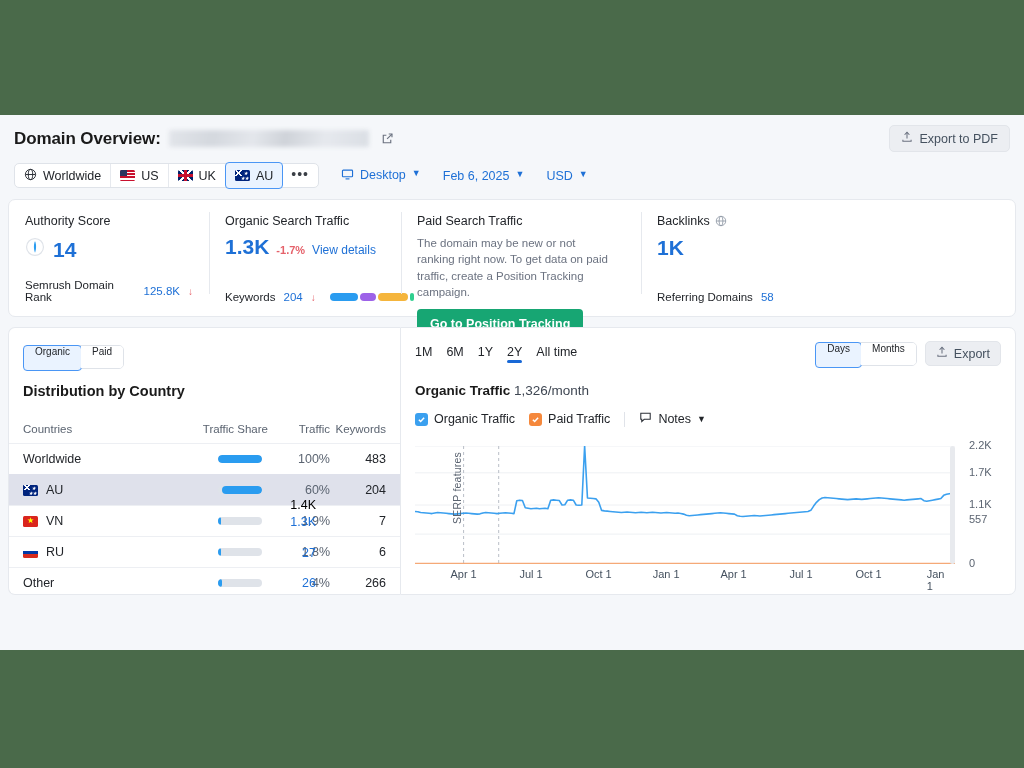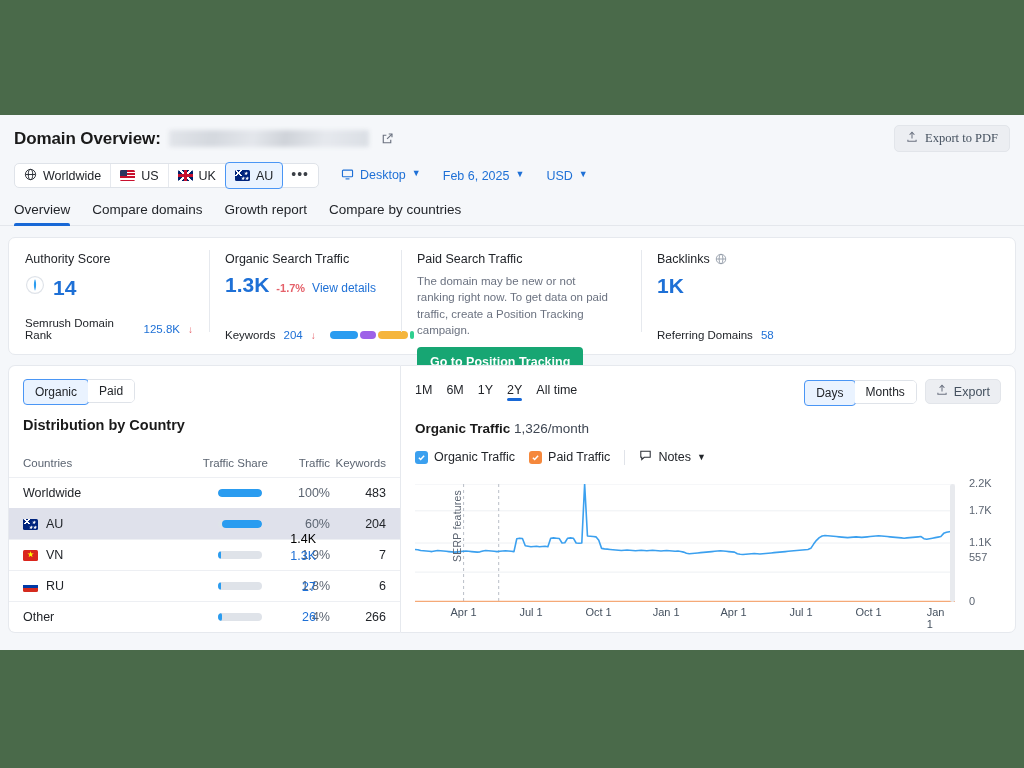--- a/index.html
+++ b/index.html
@@ -29,21 +29,21 @@
     width: 200px; height: 17px; border-radius: 2px;
     background: linear-gradient(100deg,#e2e5ea 0%,#d4d8de 22%,#e4e7ec 42%,#cfd3d9 58%,#e6e9ee 78%,#dadee4 100%);
     filter: blur(2.2px);
   }
   .ext-link { margin-left: 12px; color: #6b7280; display: flex; }
   .export-pdf {
     margin-left: auto;
     display: flex; align-items: center; gap: 7px;
     background: #eceef2; border: 1px solid #e2e5ea; border-radius: 5px;
     height: 27px; padding: 0 11px;
-    font-size: 12.5px; color: #45515f; cursor: pointer; font-family: Liberation Serif, serif;
+    font-size: 12.5px; color: #45515f; cursor: pointer;
   }
 
   
   .hdr-row2 { display: flex; align-items: center; margin-top: 11px; }
   .geo-group {
     display: flex; align-items: center;
     background: #fff; border: 1px solid #dfe3e9; border-radius: 5px;
     height: 25px; overflow: visible;
   }
   .geo-item {
@@ -151,22 +151,22 @@
   }
   .panel-r {
     flex:1; background:#fff; border:1px solid #e6e9ee;
     border-radius:0 7px 7px 0; padding: 13px 14px 0 14px; position:relative;
   }
   .seg-group {
     display:inline-flex; border:1px solid #dfe3e9; border-radius:5px;
     overflow:visible; margin-left:14px; height:24px;
   }
   .seg {
-    font-size:12px; color:#22252a; padding: 0 11px; cursor:pointer;
-    display:flex; align-items:center; border-right:1px solid #e6e9ee; background:#fff;
+    font-size:10px; color:#22252a; padding: 0 11px; cursor:pointer;
+    display:flex; border-right:1px solid #e6e9ee; background:#fff;
   }
   .seg:last-child { border-right:none; border-radius:0 4px 4px 0; }
   .seg.active {
     background:#eaf3ff; border:1px solid #4a96f5; border-radius:4px;
     height:26px; margin:-1px;
   }
   .dist-title { font-size:14.5px; font-weight:bold; color:#1a1a1a; margin: 14px 0 0 14px; }
   table.dist { width:100%; border-collapse:collapse; margin-top:24px; }
   table.dist th {
     font-size:11.5px; font-weight:normal; color:#5b6471; text-align:right;
@@ -308,34 +308,20 @@
           <span class="caret">▼</span>
         </div>
         <div class="sel">
           <span>USD</span>
           <span class="caret">▼</span>
         </div>
       </div>
     </div>
   </div>
 
-  <div class="tabs">
-    <div class="tab active">
-      <span>Overview</span>
-    </div>
-    <div class="tab">
-      <span>Compare domains</span>
-    </div>
-    <div class="tab">
-      <span>Growth report</span>
-    </div>
-    <div class="tab">
-      <span>Compare by countries</span>
-    </div>
-  </div>
 
   <div class="cards">
 
     <div class="card c1">
       <div class="card-title">Authority Score</div>
       <div class="as-row">
         <span>
           <svg width="20" height="20" viewBox="0 0 22 22">
             <circle cx="11" cy="11" r="9.3" fill="none" stroke="#dfe3e9" stroke-width="1.3"></circle>
             <path d="M11 4.6 C12.6 7.5 12.6 13.5 11 17.2 C9.4 13.5 9.4 7.5 11 4.6 Z" fill="#2a9cf0"></path>

